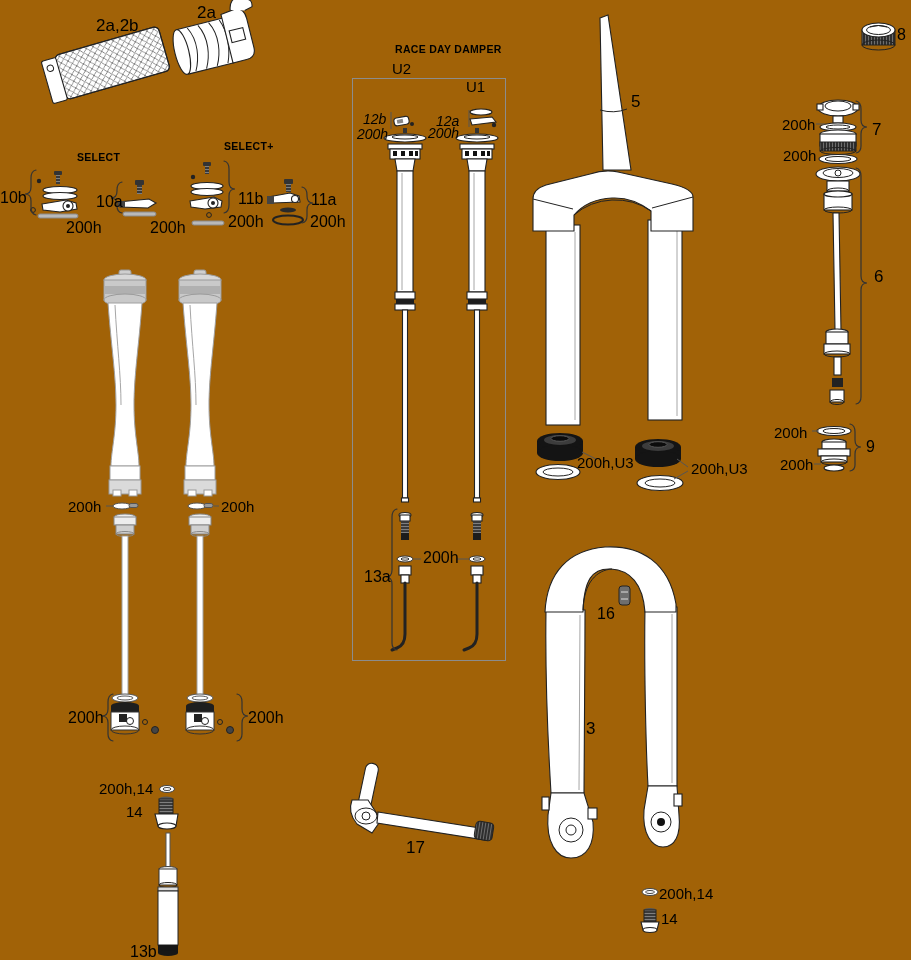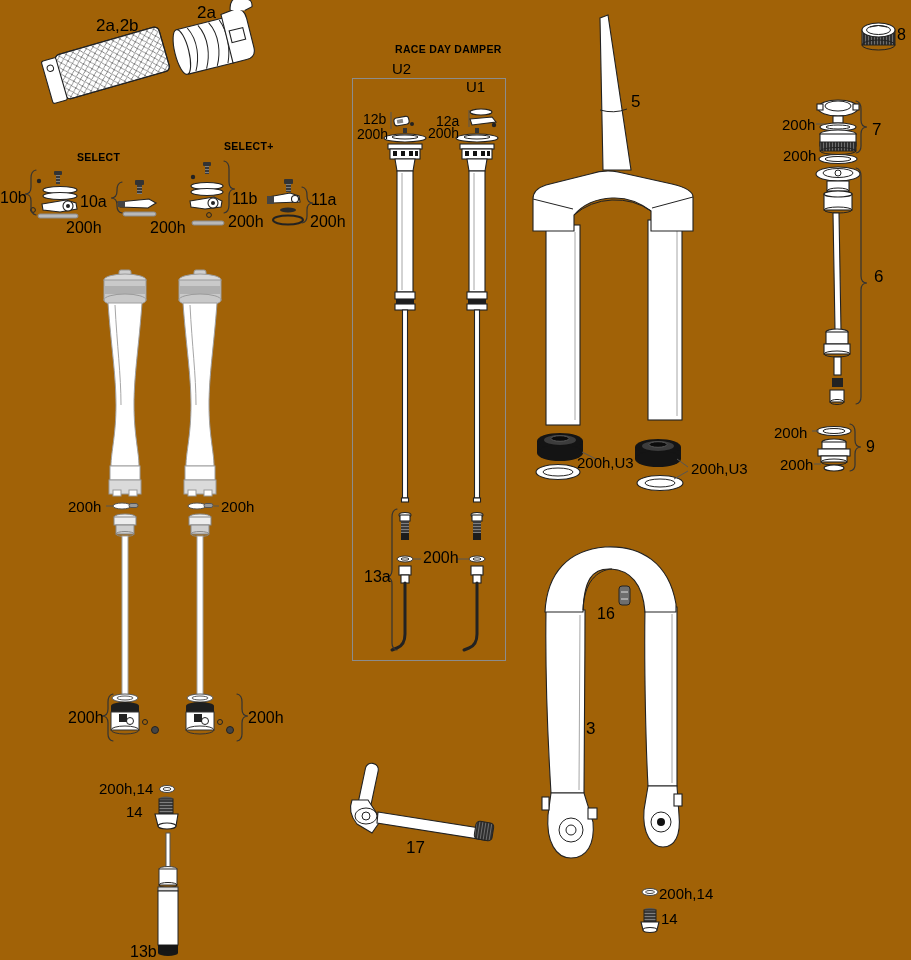--- a/index.html
+++ b/index.html
@@ -4,21 +4,21 @@
 <style>
   * { margin:0; padding:0; box-sizing:border-box; }
   html,body { background:#fff; }
   .stage { position:relative; width:911px; height:960px; background:#a16207; overflow:hidden;
            font-family:"Liberation Sans", sans-serif; }
   .art { position:absolute; left:0; top:0; }
   .lbl { position:absolute; white-space:nowrap; color:#000; line-height:1; }
   .f17 { font-size:17px; }
   .f16 { font-size:16px; }
   .f15 { font-size:15px; }
-  .f14 { font-size:14px; }
+  .f14 { font-size:14px;font-style:italic; }
   .hdr { font-size:10.5px; font-weight:bold; letter-spacing:.3px; }
   
   .ln { fill:#fff; stroke:#222; stroke-width:1.1px; }
   .nf { fill:none; stroke:#222; stroke-width:1px; }
   .gr { fill:none; stroke:#a6a6a6; stroke-width:1px; }
   .ldr { fill:none; stroke:#555; stroke-width:1px; }
   .brace { fill:none; stroke:#333; stroke-width:1.2px; stroke-linecap:round; }
 </style>
 </head>
 <body>
@@ -363,23 +363,23 @@
 </svg>
 
 <div class="lbl f17" style="left:96px;top:17px">2a,2b</div>
 <div class="lbl f17" style="left:197px;top:4px">2a</div>
 
 <div class="lbl hdr" style="left:77px;top:152px">SELECT</div>
 <div class="lbl hdr" style="left:224px;top:141px">SELECT+</div>
 
 <div class="lbl f16" style="left:0px;top:190px">10b</div>
 <div class="lbl f16" style="left:66px;top:220px">200h</div>
-<div class="lbl f16" style="left:80px;top:194px">10a</div>
+<div class="lbl f16" style="left:96px;top:194px">10a</div>
 <div class="lbl f16" style="left:150px;top:220px">200h</div>
-<div class="lbl f16" style="left:232px;top:191px">11b</div>
+<div class="lbl f16" style="left:238px;top:191px">11b</div>
 <div class="lbl f16" style="left:228px;top:214px">200h</div>
 <div class="lbl f16" style="left:311px;top:192px">11a</div>
 <div class="lbl f16" style="left:310px;top:214px">200h</div>
 
 <div class="lbl hdr" style="left:395px;top:44px">RACE DAY DAMPER</div>
 <div class="lbl f15" style="left:392px;top:61px">U2</div>
 <div class="lbl f15" style="left:466px;top:79px">U1</div>
 <div class="lbl f14" style="left:363px;top:112px">12b</div>
 <div class="lbl f14" style="left:357px;top:127px">200h</div>
 <div class="lbl f14" style="left:436px;top:114px">12a</div>

